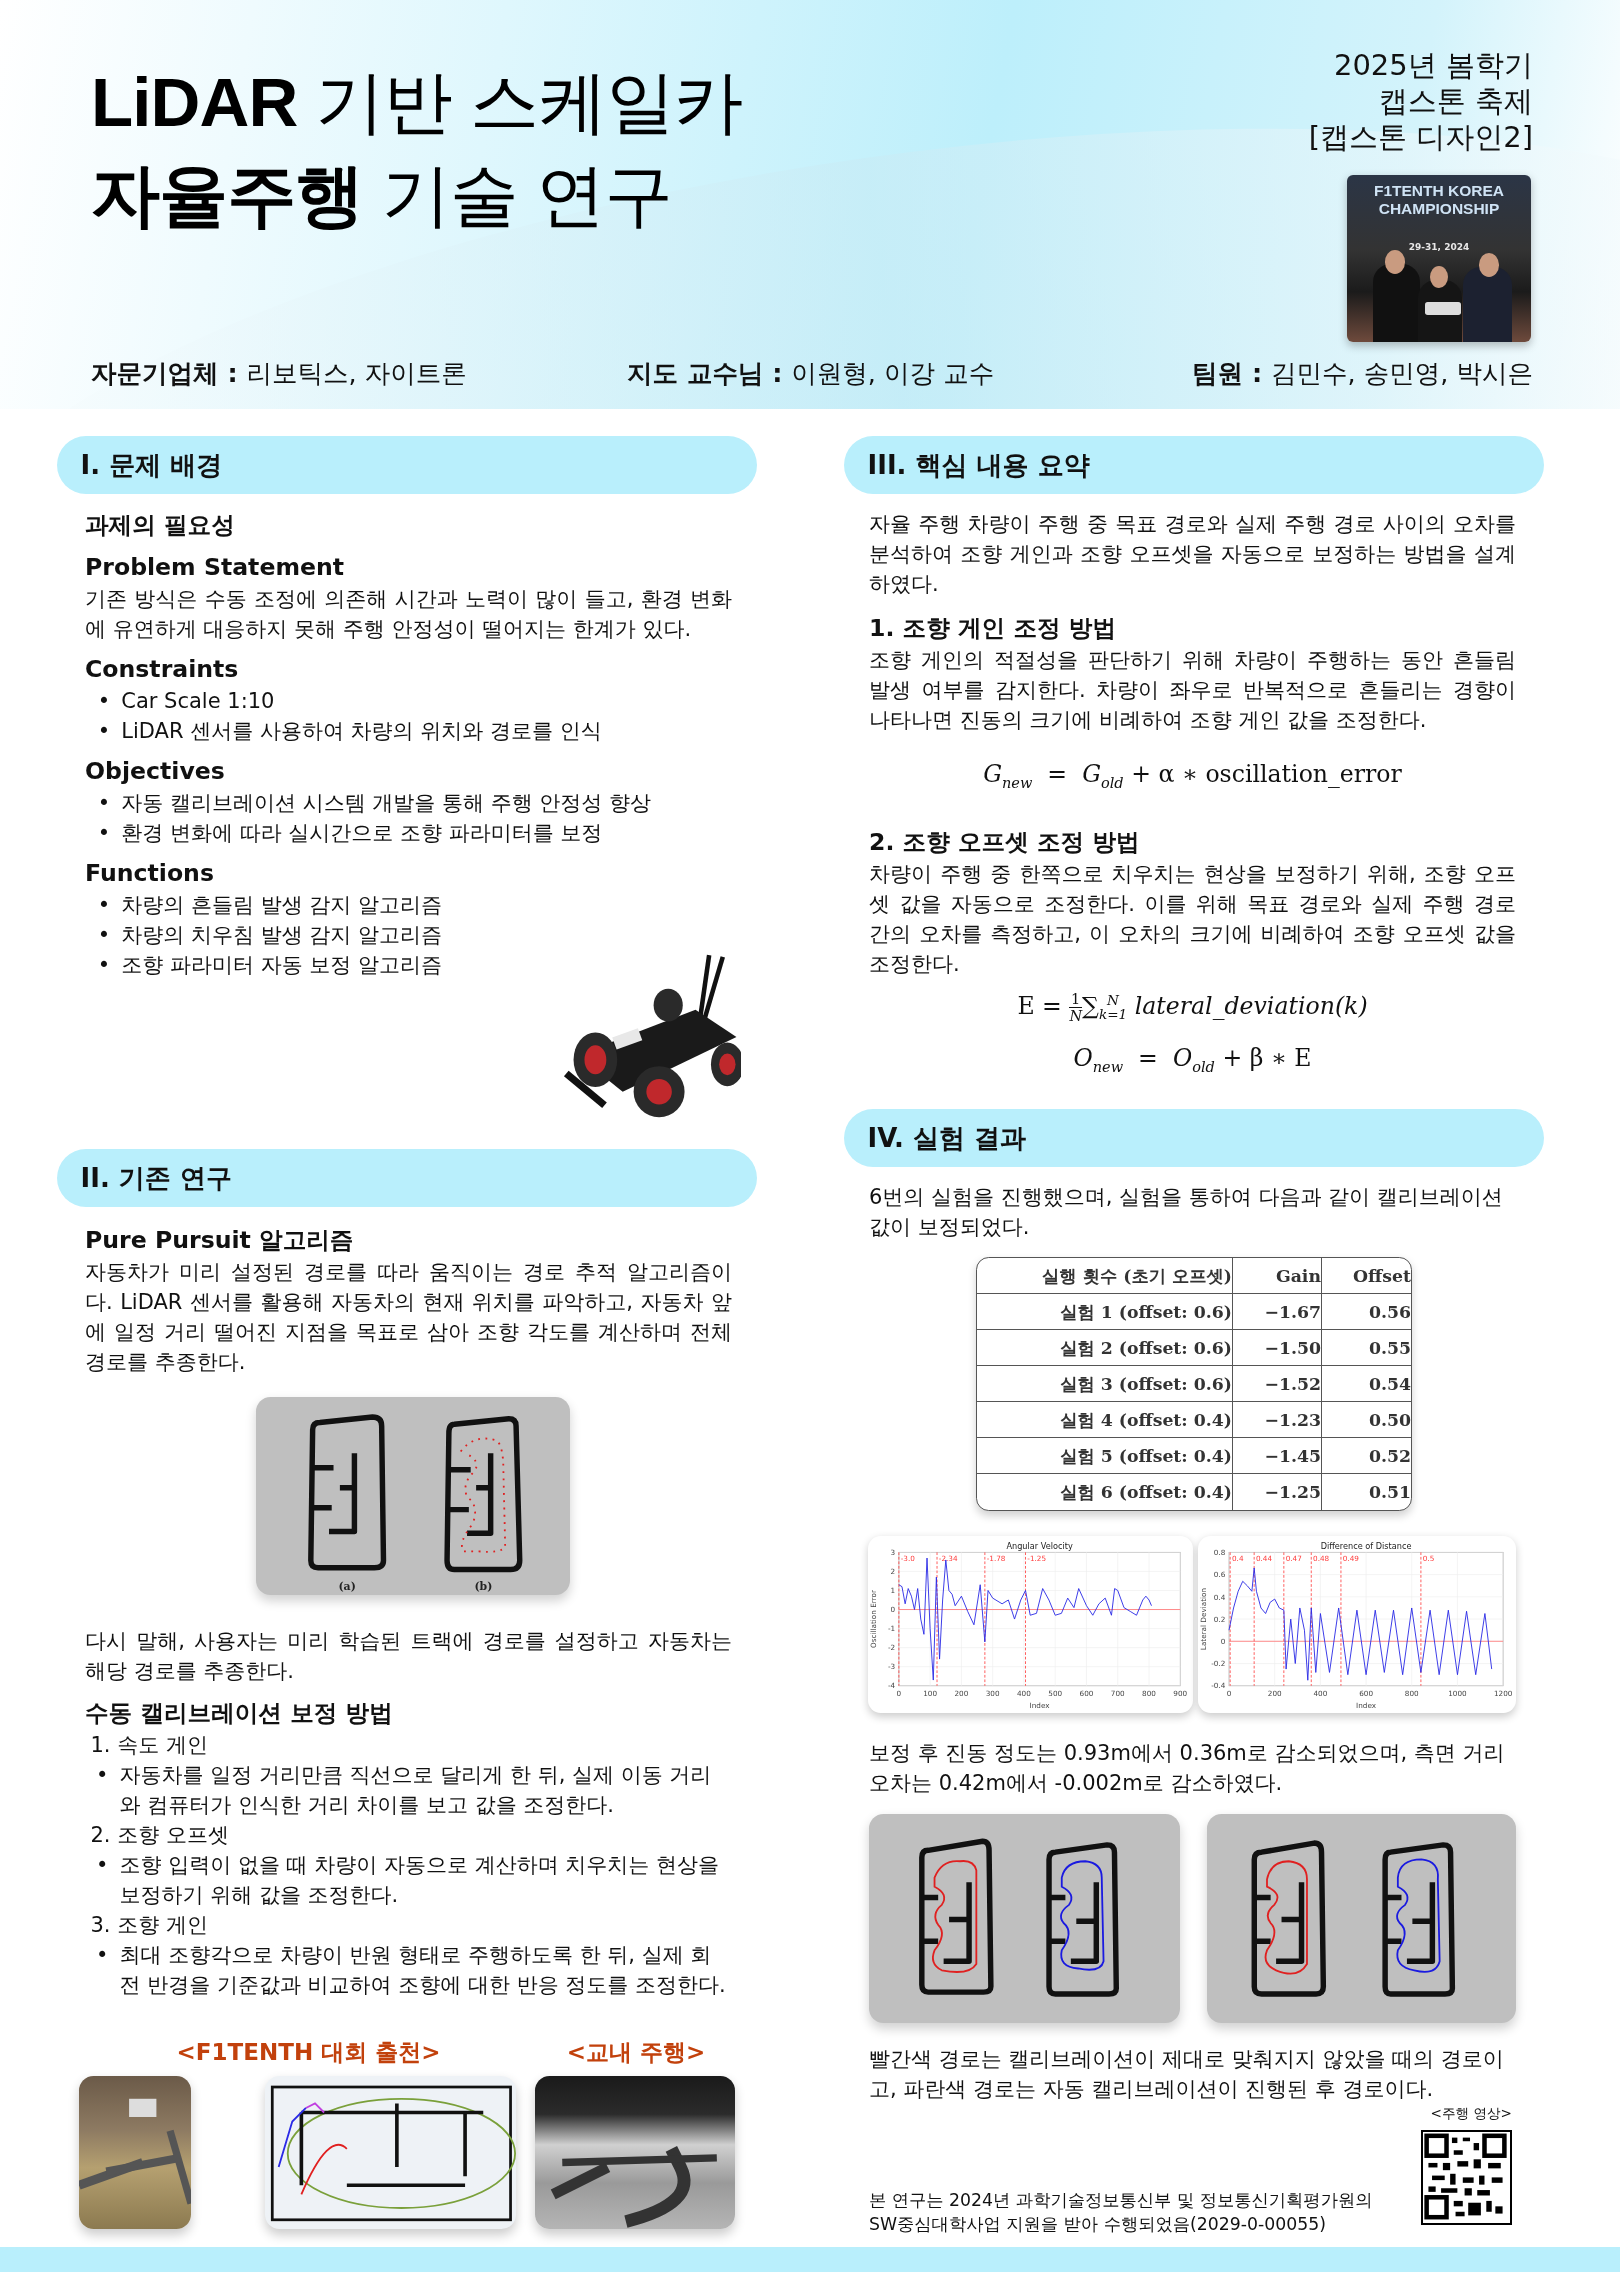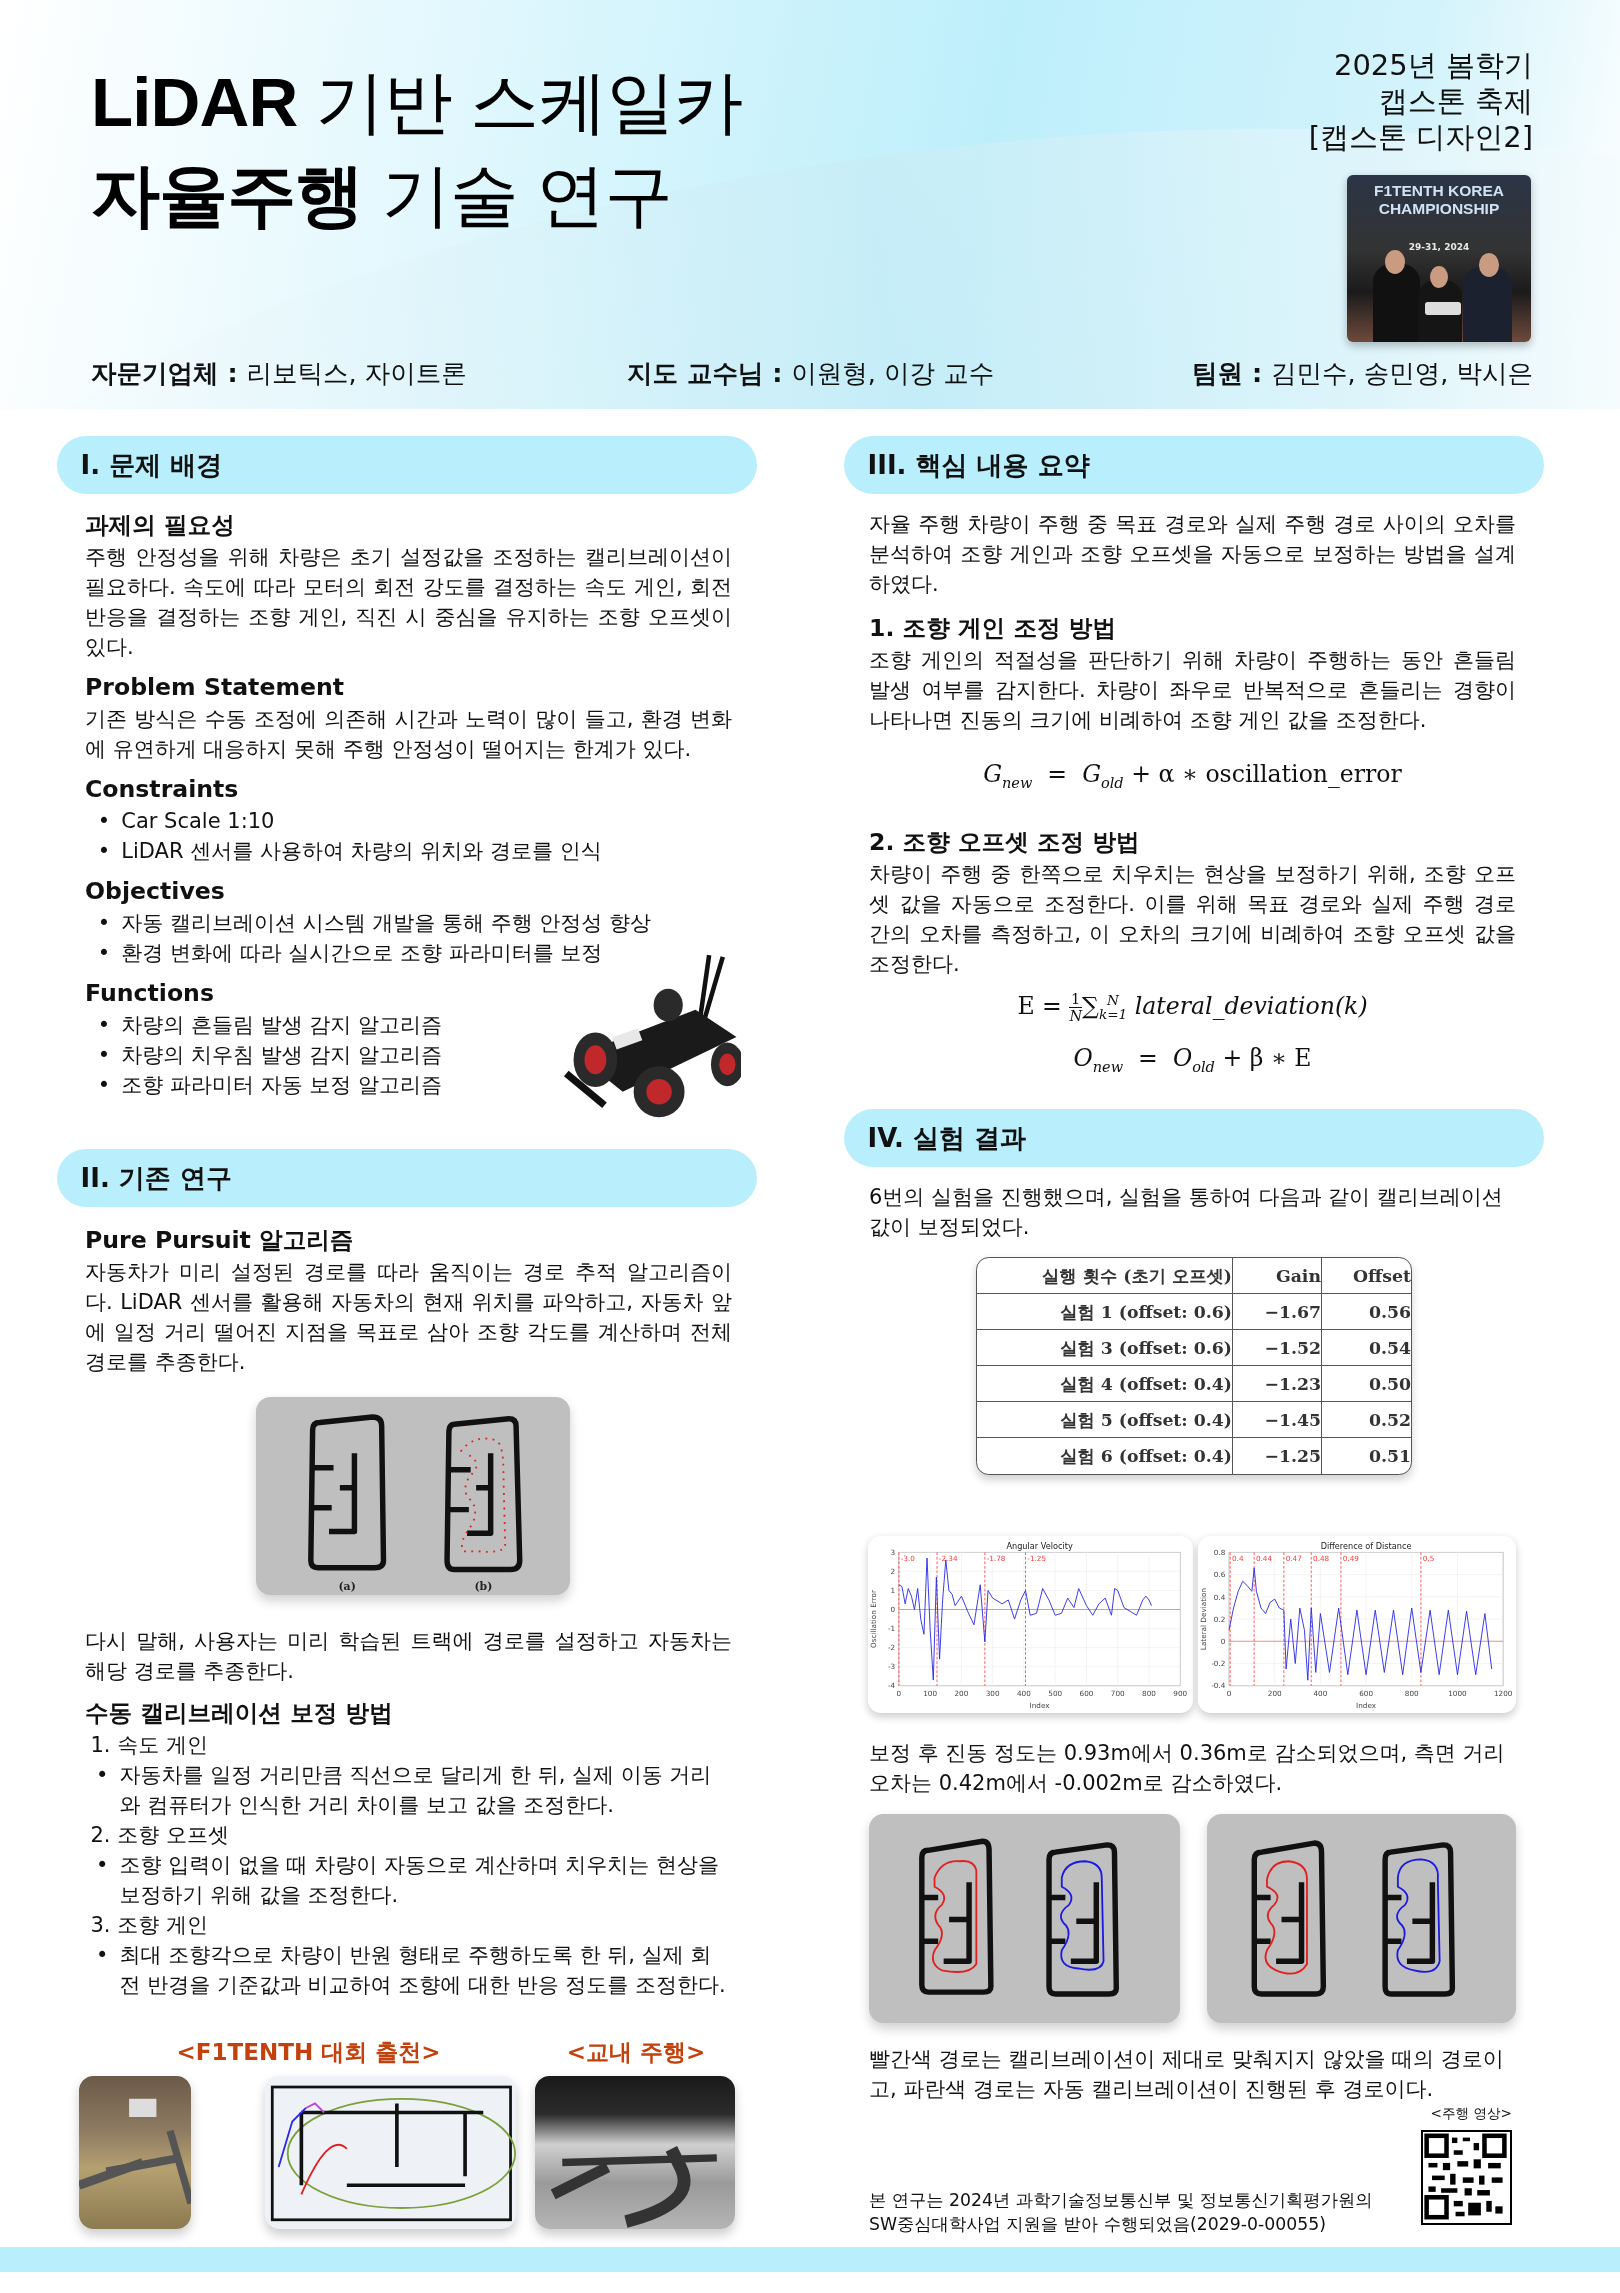--- a/index.html
+++ b/index.html
@@ -92,21 +92,20 @@
     <span>지도 교수님 : </span><span class="v">이원형, 이강 교수</span>
   </div>
   <div class="meta-row" style="right:87px;">
     <span>팀원 : </span><span class="v">김민수,  송민영, 박시은</span>
   </div>
 </div>
 
 <div class="sec-head" style="left:57px;top:436px;width:700px;">I. 문제 배경</div>
 <div class="blk" style="left:85px;top:509px;width:647px;">
   <h3>과제의 필요성</h3>
-  <p class="just">주행 안정성을 위해 차량은 초기 설정값을 조정하는 캘리브레이션이 필요하다. 속도에 따라 모터의 회전 강도를 결정하는 속도 게인, 회전 반응을 결정하는 조향 게인, 직진 시 중심을 유지하는 조향 오프셋이 있다.</p>
   <h3>Problem Statement</h3>
   <p class="just">기존 방식은 수동 조정에 의존해 시간과 노력이 많이 들고, 환경 변화에 유연하게 대응하지 못해 주행 안정성이 떨어지는 한계가 있다.</p>
   <h3>Constraints</h3>
   <ul>
     <li>Car Scale 1:10</li>
     <li>LiDAR 센서를 사용하여 차량의 위치와 경로를 인식</li>
   </ul>
   <h3>Objectives</h3>
   <ul>
     <li>자동 캘리브레이션 시스템 개발을 통해 주행 안정성 향상</li>
@@ -240,20 +239,25 @@
   <tbody>
       <tr>
     <th style="width:256px;">실행 횟수 (초기 오프셋)</th>
     <th style="width:89px;">Gain</th>
     <th>Offset</th>
   </tr>
   <tr>
         <td>실험 1 (offset: 0.6)</td>
         <td>−1.67</td>
         <td>0.56</td>
+      </tr>
+  <tr>
+        <td>실험 2 (offset: 0.6)</td>
+        <td>−1.50</td>
+        <td>0.55</td>
       </tr>
   <tr>
         <td>실험 3 (offset: 0.6)</td>
         <td>−1.52</td>
         <td>0.54</td>
       </tr>
   <tr>
         <td>실험 4 (offset: 0.4)</td>
         <td>−1.23</td>
         <td>0.50</td>

